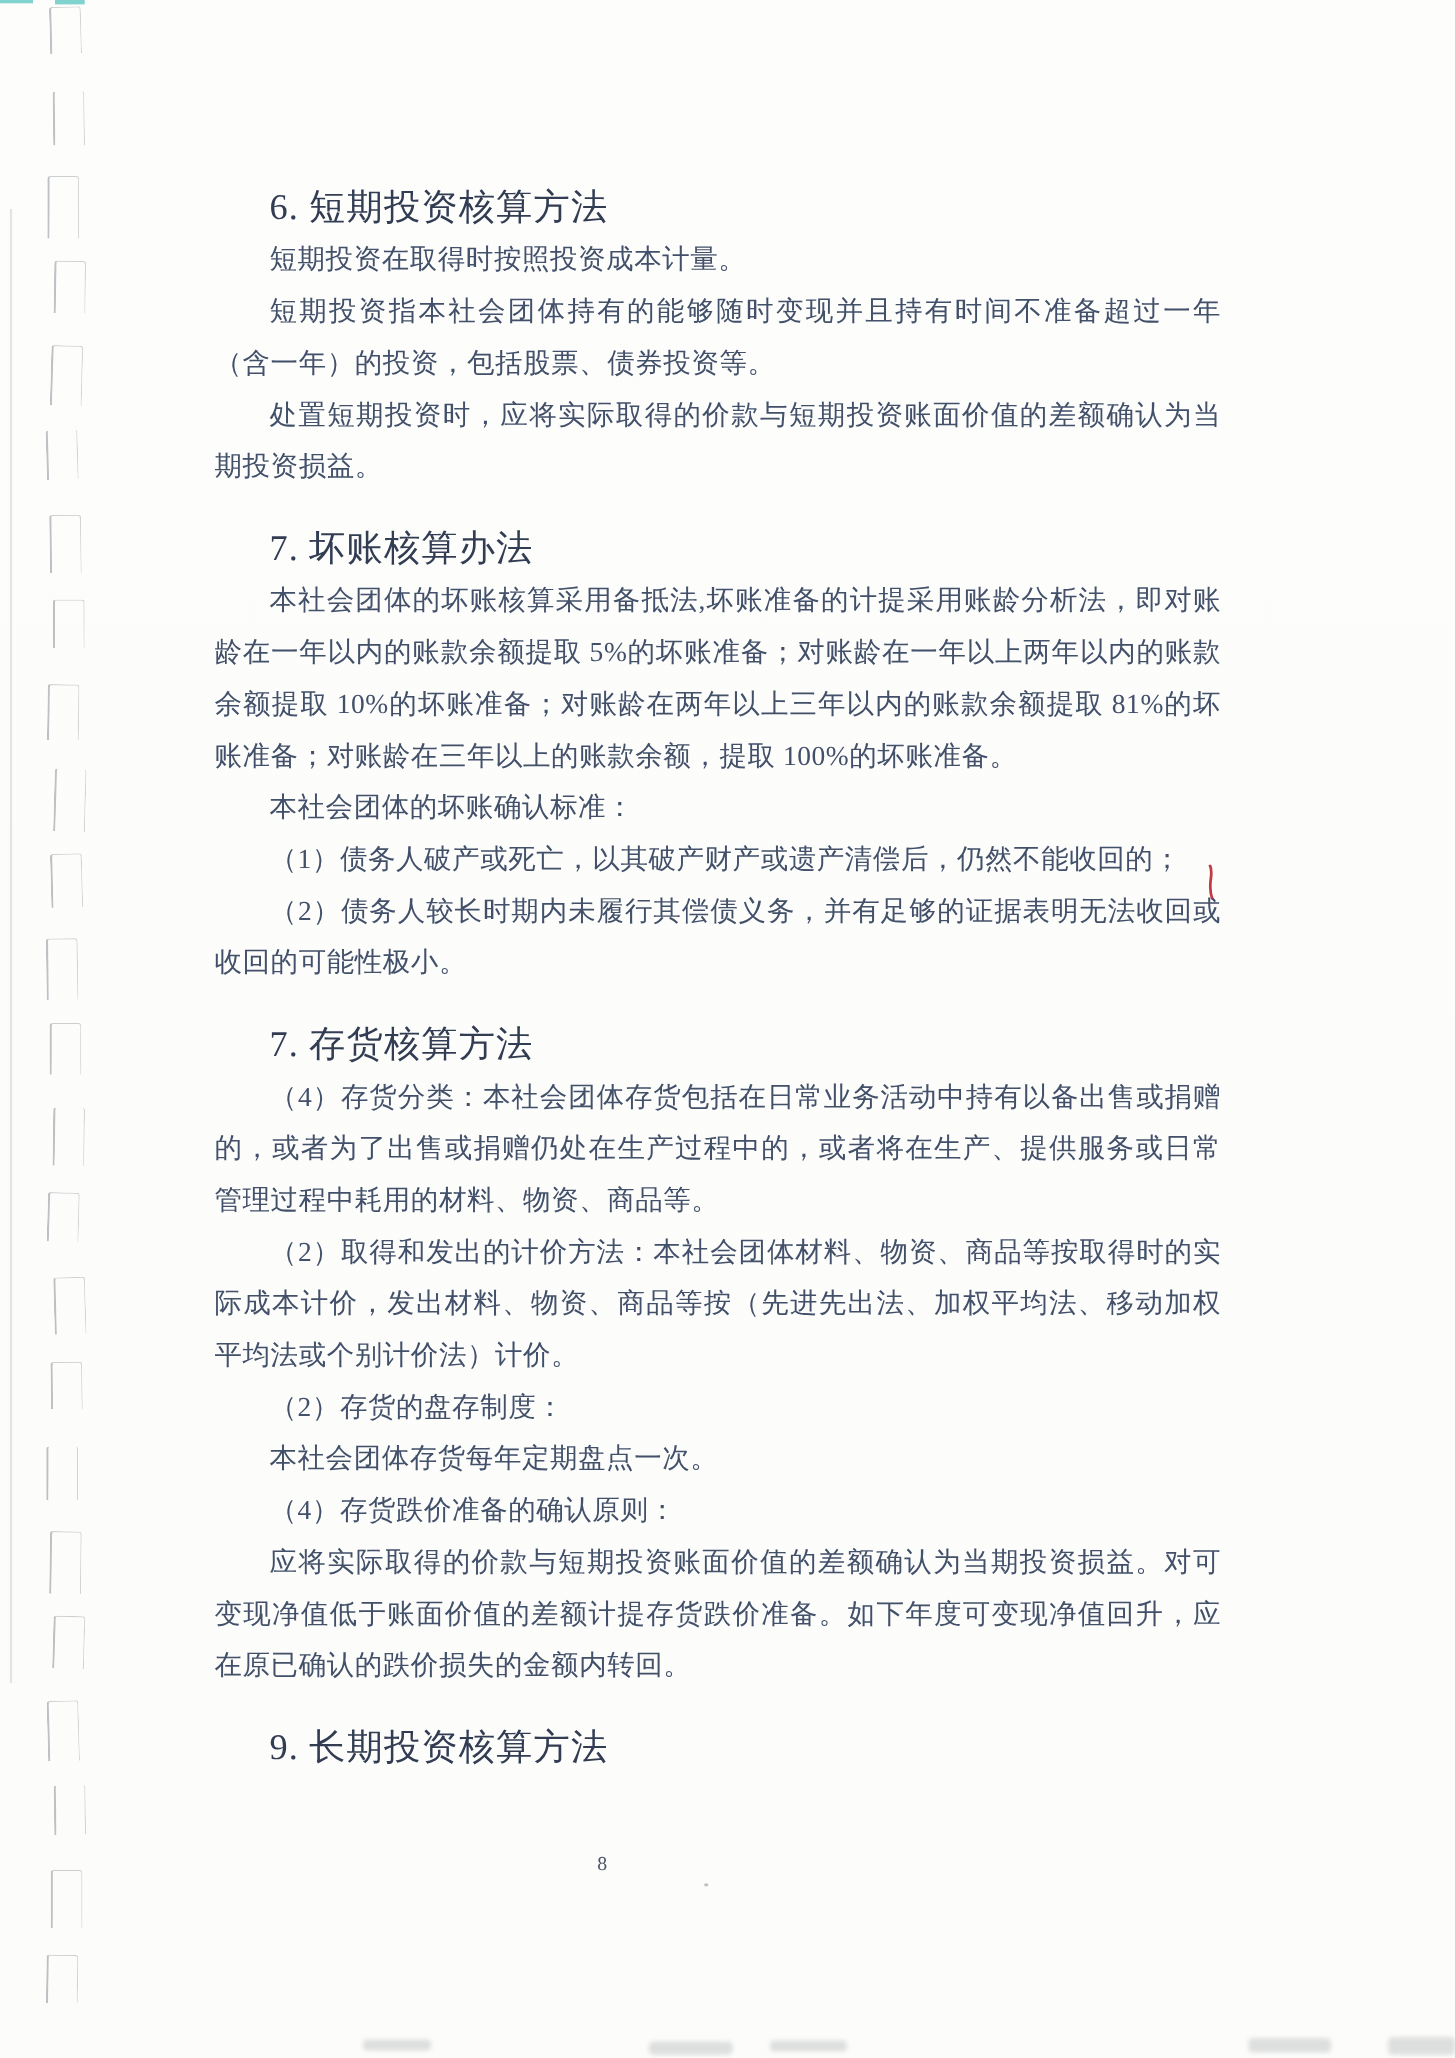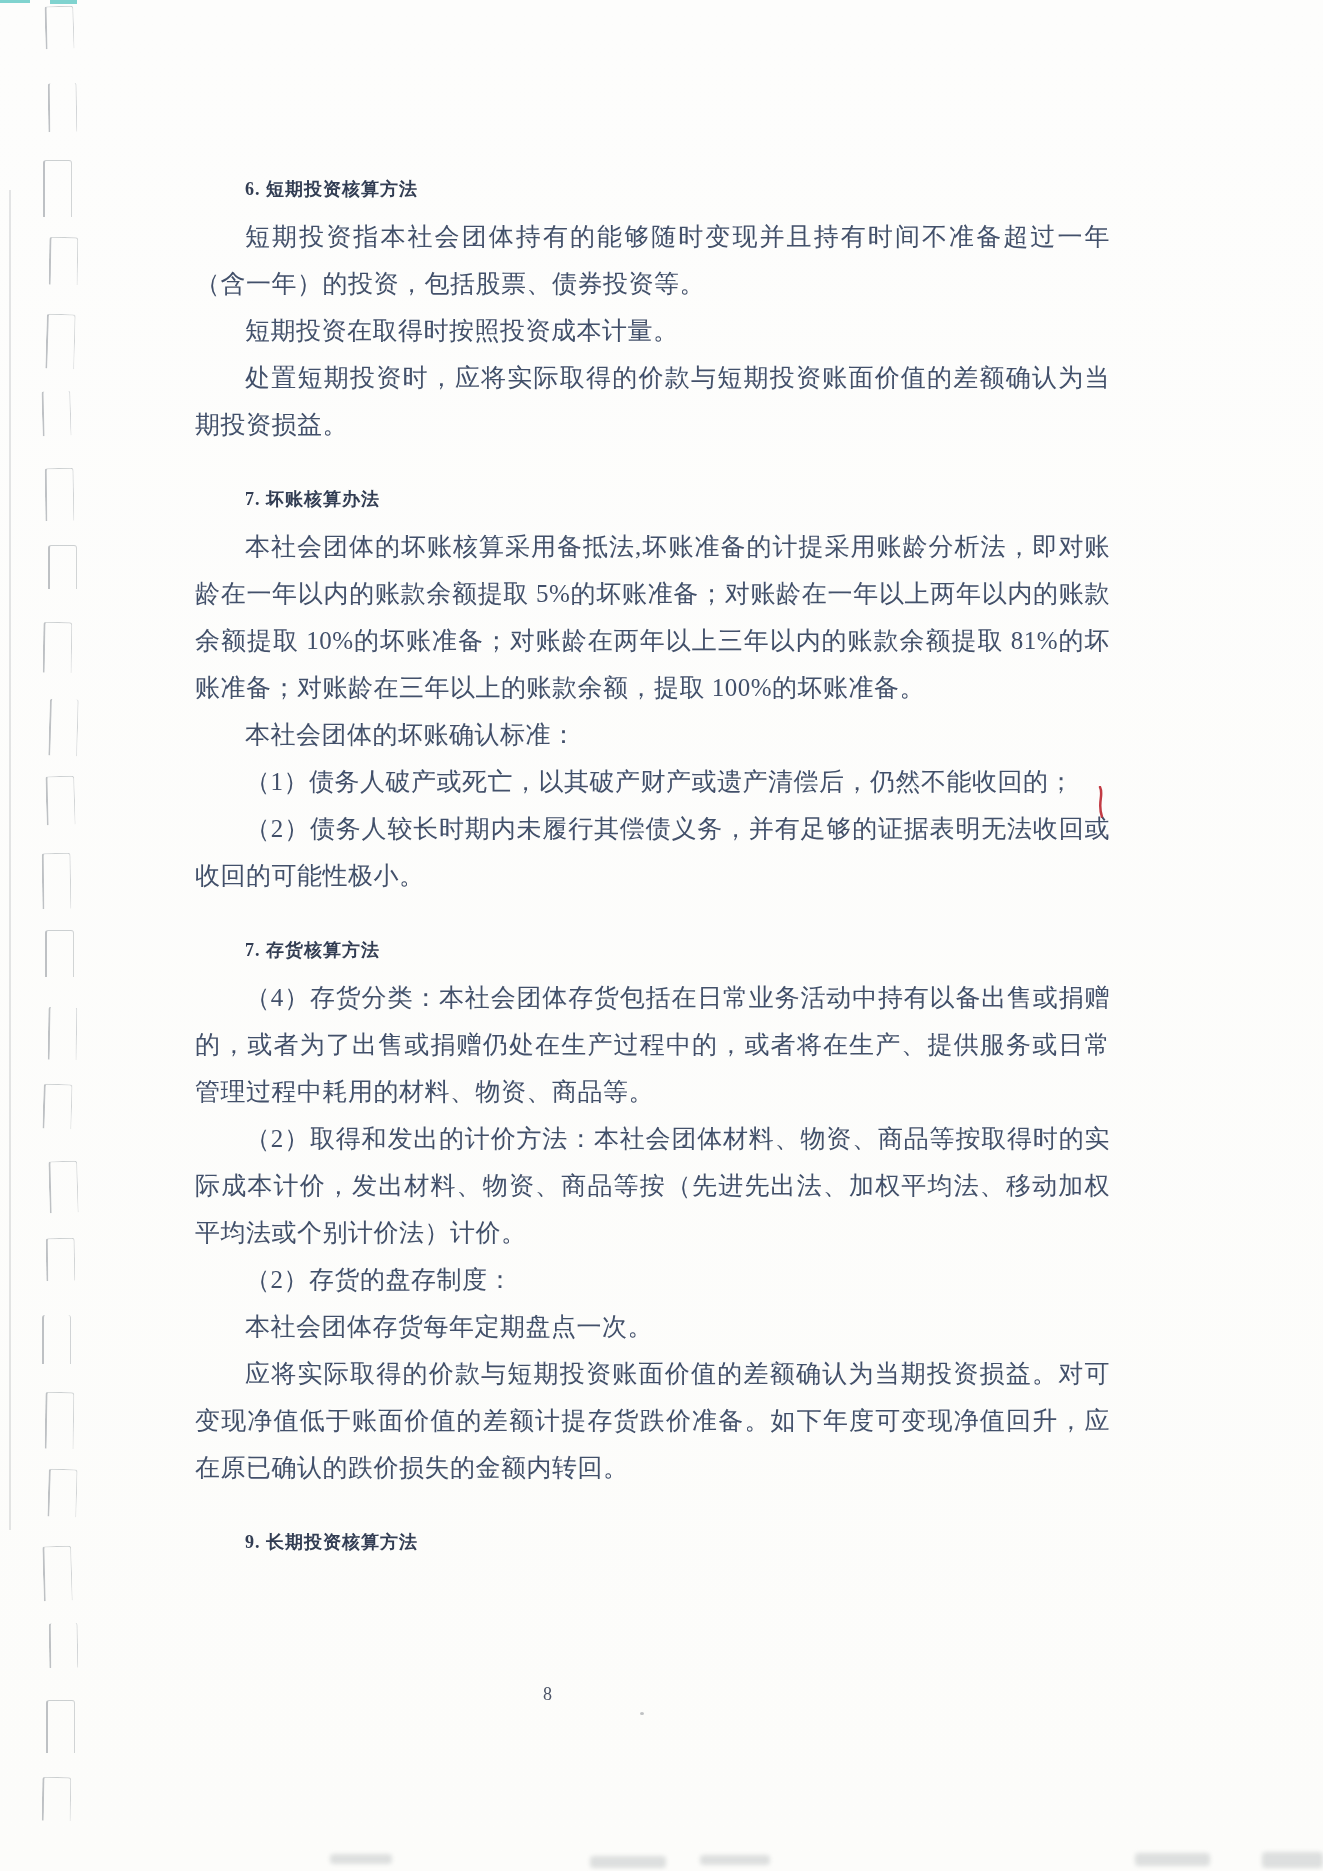--- a/index.html
+++ b/index.html
@@ -13,21 +13,21 @@
     background:linear-gradient(180deg,#fdfdfc 0%,#fcfcfa 100%);
   }
   
   .content{
     position:absolute;left:195px;top:138px;width:915px;
     color:#42506a;font-size:25px;line-height:47px;
     text-align:justify;letter-spacing:0.5px;
   }
   .heading{
     margin:28px 0 0 0;text-indent:50px;
-    font-size:18px;font-weight:bold;color:#323d53;
+    font-size:33px;font-weight:normal;color:#323d53;
     letter-spacing:1px;
   }
   .para{margin:0;text-indent:50px;}
   .page-number{
     position:absolute;left:543px;top:1684px;
     font-size:18px;color:#4a5265;
   }
   
   .binding-mark{
     position:absolute;width:26px;
@@ -89,35 +89,36 @@
     </div>
 
   <div class="red-mark">
     <svg width="12" height="32" viewBox="0 0 12 32">
       <path d="M5,1 C9,9 2,17 7,31" stroke="#c23b44" stroke-width="2.5" fill="none" stroke-linecap="round"></path>
     </svg>
   </div>
 
   <main class="content">
     <h3 class="heading">6. 短期投资核算方法</h3>
+    <p class="para">短期投资在取得时按照投资成本计量。</p>
     <p class="para">短期投资指本社会团体持有的能够随时变现并且持有时间不准备超过一年（含一年）的投资，包括股票、债券投资等。</p>
-    <p class="para">短期投资在取得时按照投资成本计量。</p>
     <p class="para">处置短期投资时，应将实际取得的价款与短期投资账面价值的差额确认为当期投资损益。</p>
 
     <h3 class="heading">7. 坏账核算办法</h3>
     <p class="para">本社会团体的坏账核算采用备抵法,坏账准备的计提采用账龄分析法，即对账龄在一年以内的账款余额提取 5%的坏账准备；对账龄在一年以上两年以内的账款余额提取 10%的坏账准备；对账龄在两年以上三年以内的账款余额提取 81%的坏账准备；对账龄在三年以上的账款余额，提取 100%的坏账准备。</p>
     <p class="para">本社会团体的坏账确认标准：</p>
     <p class="para">（1）债务人破产或死亡，以其破产财产或遗产清偿后，仍然不能收回的；</p>
     <p class="para">（2）债务人较长时期内未履行其偿债义务，并有足够的证据表明无法收回或收回的可能性极小。</p>
 
     <h3 class="heading">7. 存货核算方法</h3>
     <p class="para">（4）存货分类：本社会团体存货包括在日常业务活动中持有以备出售或捐赠的，或者为了出售或捐赠仍处在生产过程中的，或者将在生产、提供服务或日常管理过程中耗用的材料、物资、商品等。</p>
     <p class="para">（2）取得和发出的计价方法：本社会团体材料、物资、商品等按取得时的实际成本计价，发出材料、物资、商品等按（先进先出法、加权平均法、移动加权平均法或个别计价法）计价。</p>
     <p class="para">（2）存货的盘存制度：</p>
     <p class="para">本社会团体存货每年定期盘点一次。</p>
+    <p class="para">（4）存货跌价准备的确认原则：</p>
     <p class="para">应将实际取得的价款与短期投资账面价值的差额确认为当期投资损益。对可变现净值低于账面价值的差额计提存货跌价准备。如下年度可变现净值回升，应在原已确认的跌价损失的金额内转回。</p>
 
     <h3 class="heading">9. 长期投资核算方法</h3>
   </main>
 
   <div class="page-number">8</div>
 
   <div class="smudge" style="left:330px;top:1854px;width:62px;height:10px;"></div>
   <div class="smudge" style="left:590px;top:1856px;width:76px;height:12px;"></div>
   <div class="smudge" style="left:700px;top:1855px;width:70px;height:10px;"></div>

